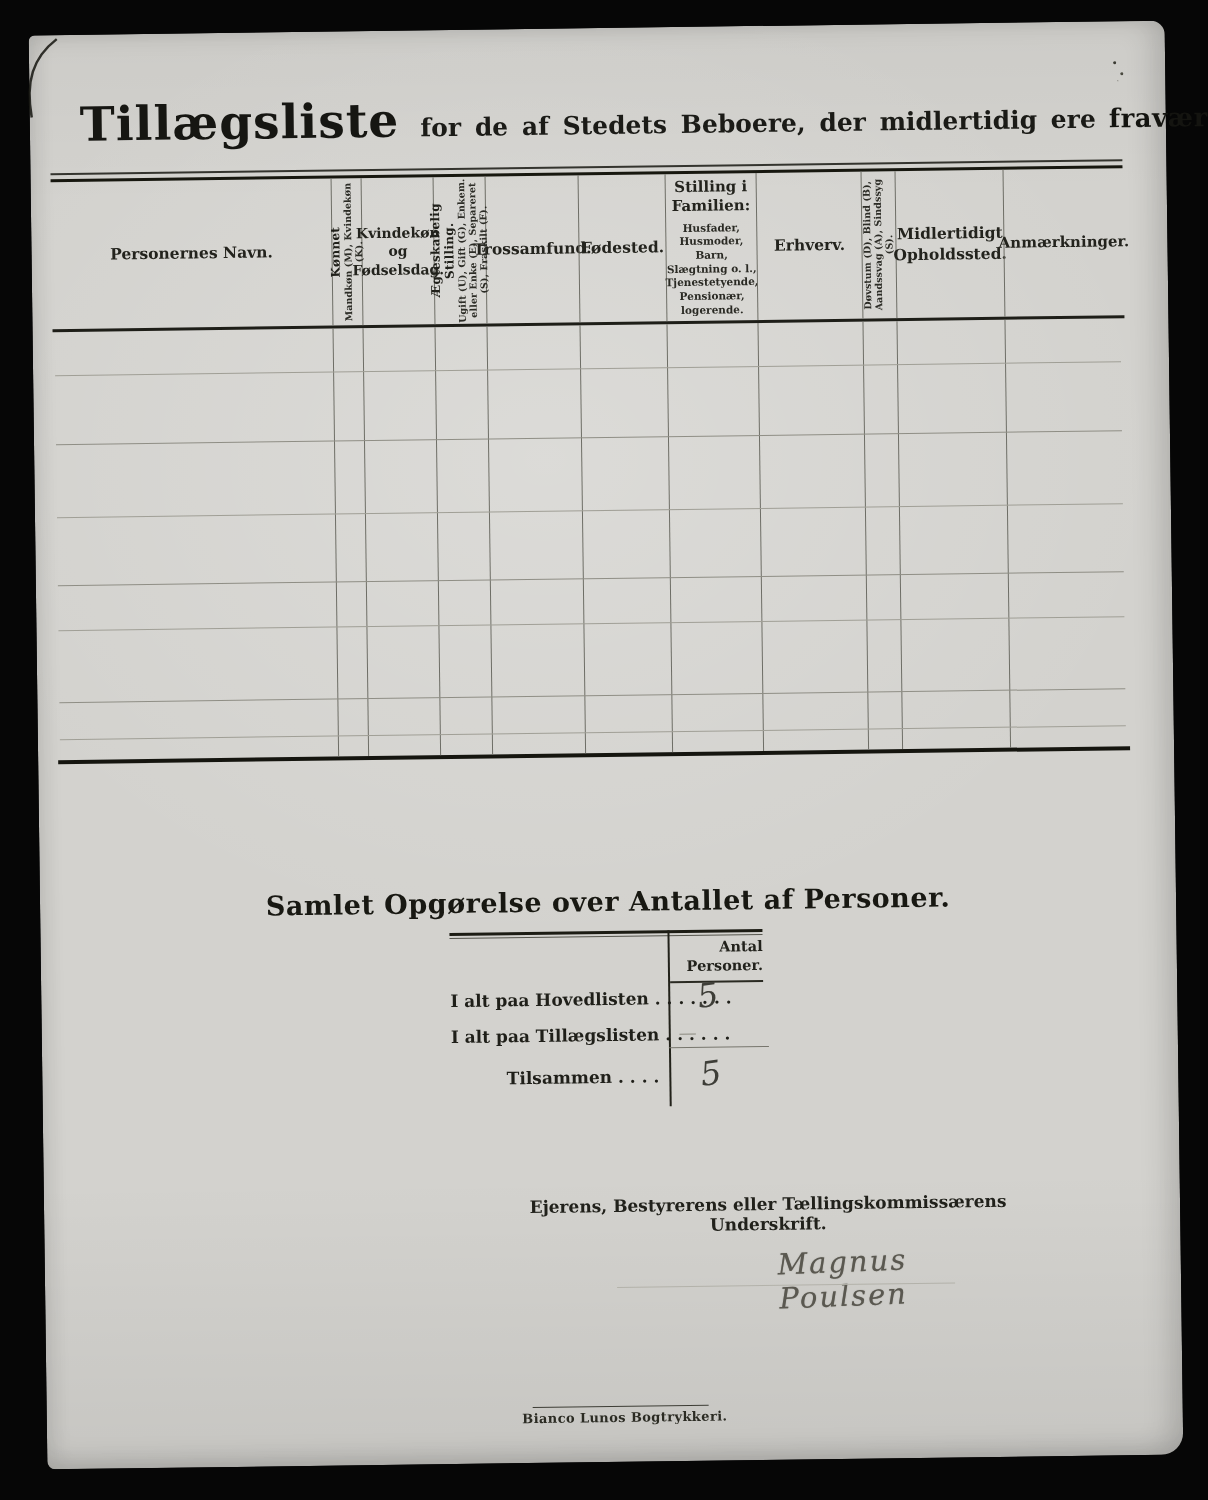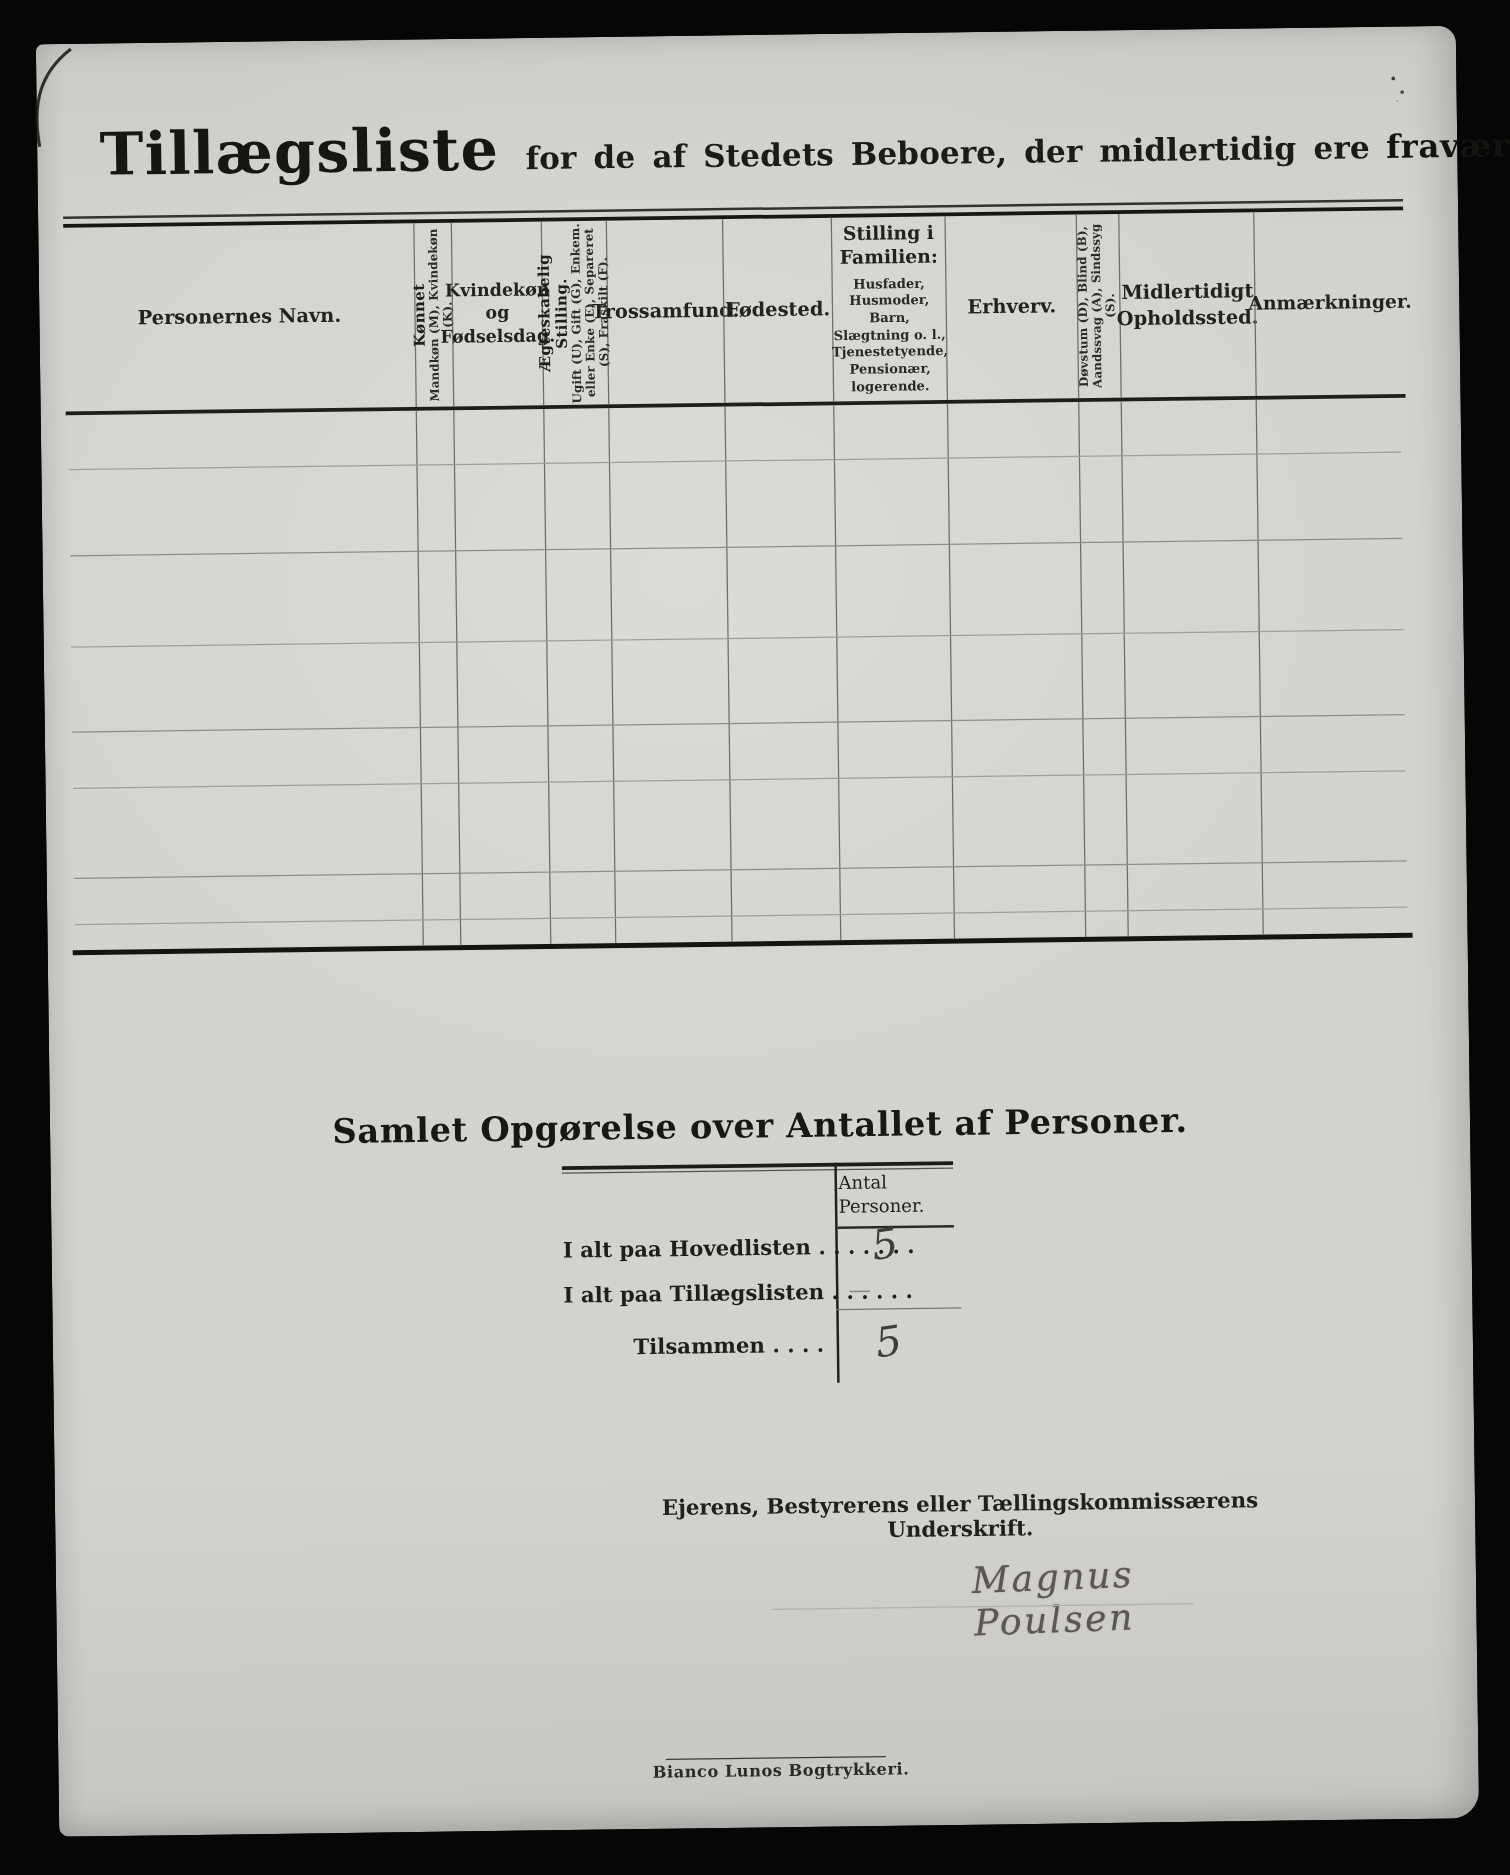--- a/index.html
+++ b/index.html
@@ -45,22 +45,22 @@
   .rowline{position:absolute;left:2px;right:4px;height:1px;background:#a09f96;}
   .rowline.dk{background:#8f8e85;}
 
   
   .summary-heading{position:absolute;left:0;top:858px;width:1136px;text-align:center;
                    font-size:27px;font-weight:bold;letter-spacing:.5px;color:#181812;}
   .summary-table{position:absolute;left:409px;top:903px;width:316px;height:205px;}
   .st-toprule{position:absolute;left:0;top:0;width:313px;height:3px;background:#1c1c14;}
   .st-toprule2{position:absolute;left:0;top:5px;width:313px;height:1px;background:#55554d;}
   .st-vline{position:absolute;left:218px;top:0;width:2px;height:176px;background:#22221a;}
-  .st-colhead{position:absolute;left:221px;top:8px;width:92px;text-align:left;
-              font-size:14.5px;font-weight:normal;line-height:1.3;color:#22221c;}
+  .st-colhead{position:absolute;left:221px;top:8px;width:92px;text-align:right;
+              font-size:14.5px;font-weight:bold;line-height:1.3;color:#22221c;}
   .st-colhead-rule{position:absolute;left:220px;top:51px;width:93px;height:2px;background:#2a2a22;}
   .slabel{position:absolute;left:0;width:208px;text-align:right;font-size:17px;font-weight:bold;
           white-space:nowrap;color:#1f1f19;}
   .slabel.r1{top:58px;} .slabel.r2{top:94px;} .slabel.r3{top:136px;}
   .sval{position:absolute;font-style:italic;font-size:33px;color:#3e3e38;
         transform:rotate(-7deg);letter-spacing:1px;}
   .sval.v1{left:247px;top:46px;} .sval.v3{left:249px;top:124px;}
   .sval-dash{position:absolute;left:228px;top:92px;width:70px;font-size:18px;color:#8e8d83;
              letter-spacing:-2px;}
   .st-row2-rule{position:absolute;left:218px;top:117px;width:100px;height:1px;background:#77766d;}

